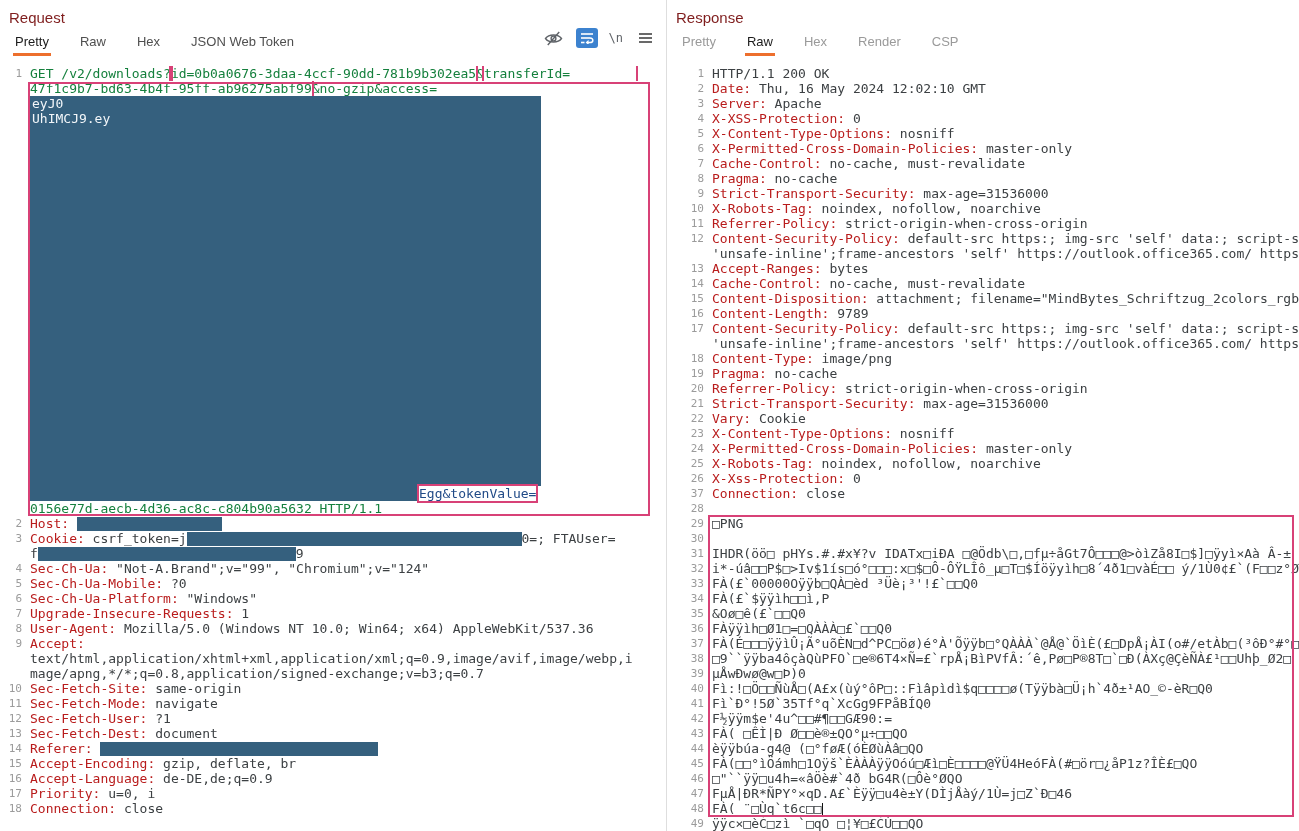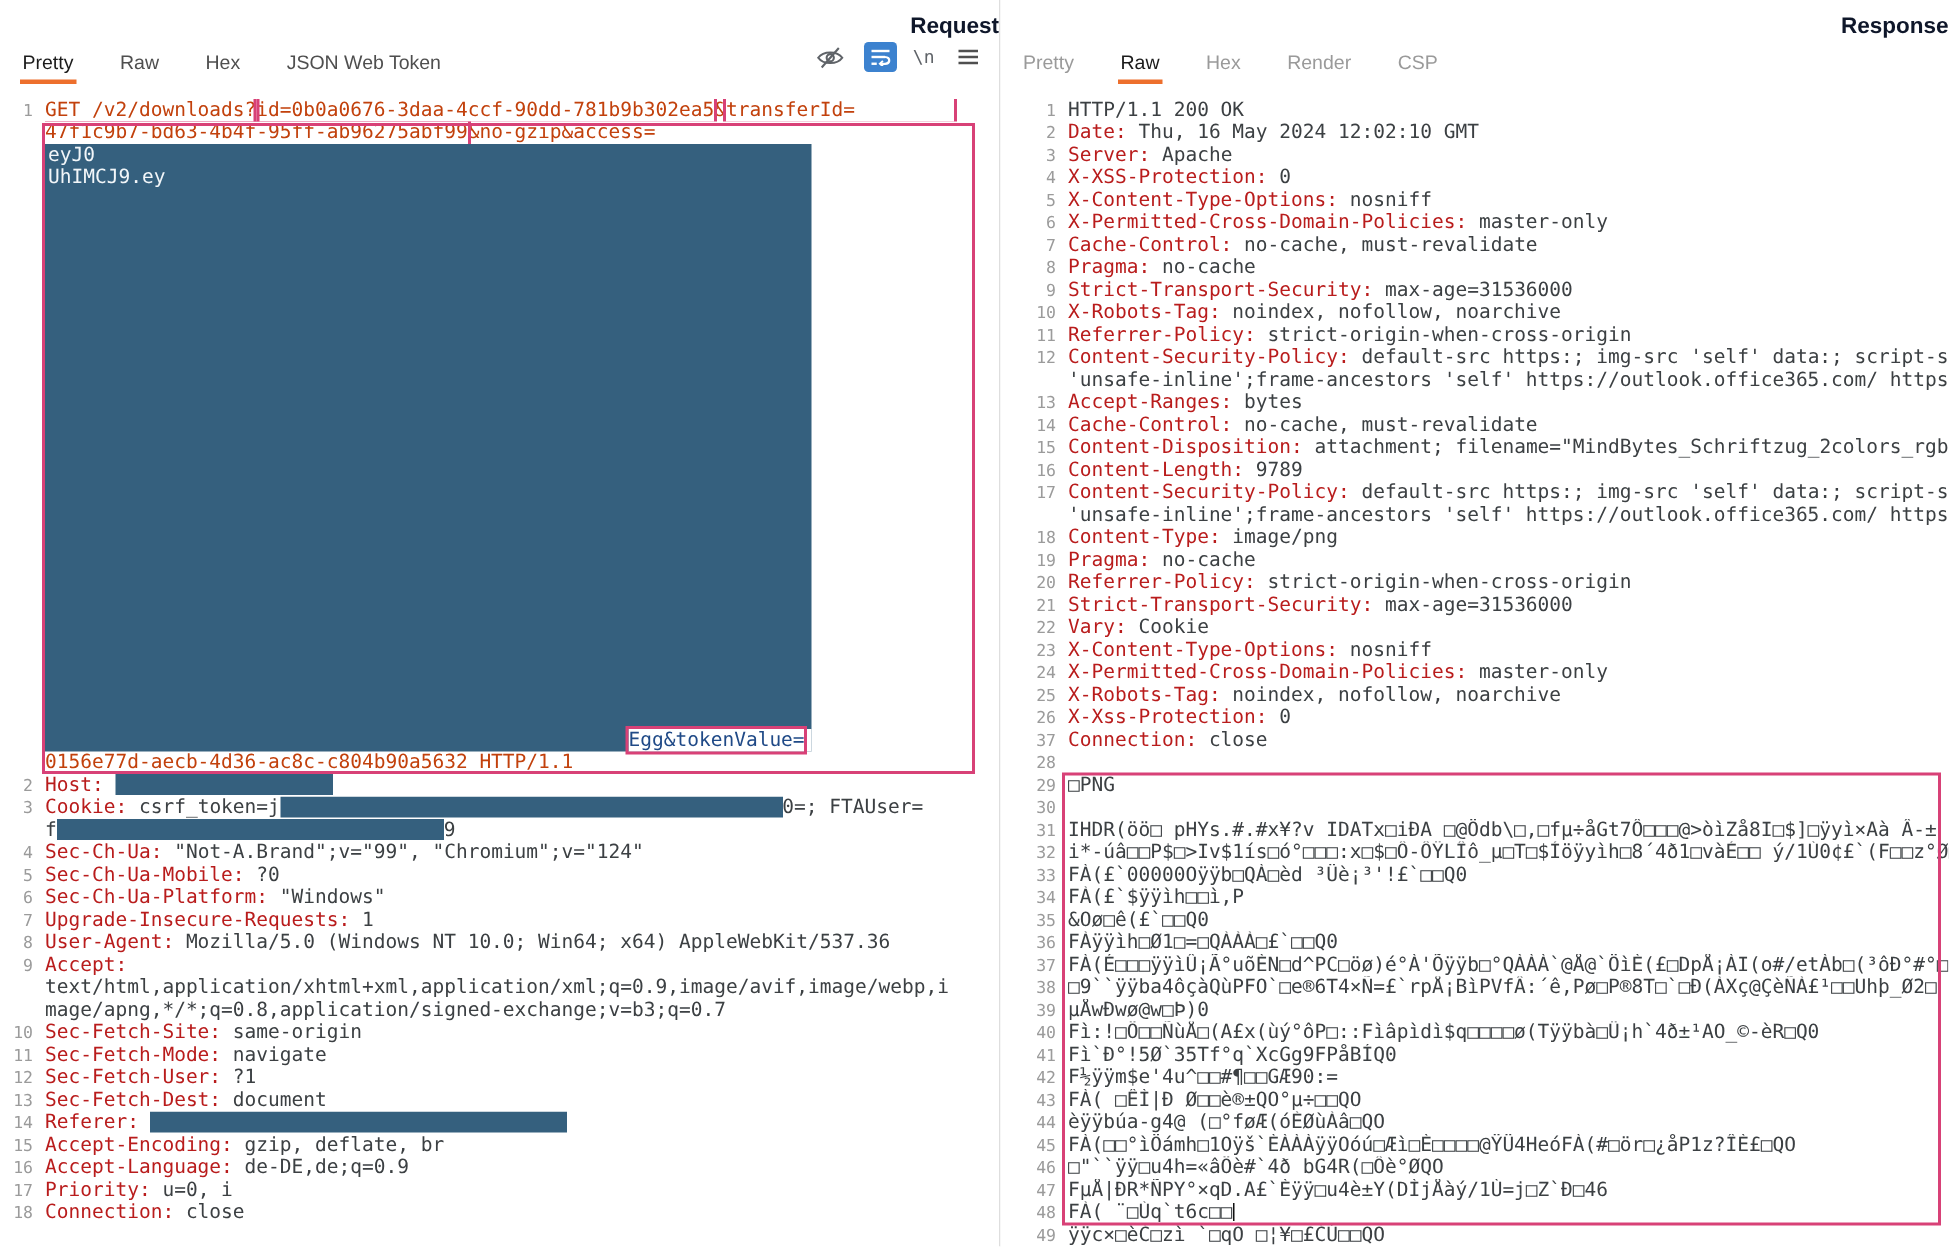--- a/index.html
+++ b/index.html
@@ -6,21 +6,21 @@
   html,body { margin:0; padding:0; }
   body {
     width:1299px; height:831px; position:relative; overflow:hidden;
     background:#ffffff; font-family:"Liberation Sans", sans-serif;
   }
   .panel { position:absolute; top:0; height:831px; background:#fff; }
   #request-panel  { left:0;   width:666px; }
   #response-panel { left:667px; width:632px; }
   #panel-divider  { position:absolute; left:666px; top:0; width:1px; height:831px; background:#dedede; }
 
-  .panel-title { font-weight:bold; font-size:15px; color:#0f172a; padding:9px 0 0 9px;text-align:right; }
+  .panel-title { font-weight:normal; font-size:15px; color:#7f1d1d; padding:9px 0 0 9px; }
 
   .tabbar { position:relative; display:flex; align-items:flex-end; gap:27px;
             padding:10px 0 0 13px; height:30px; }
   .tab { font-size:13px; color:#4f4f4f; padding:3px 2px 7px 2px; cursor:default; }
   .tab.active { color:#1b1b1b; box-shadow: inset 0 -3px 0 0 #ed6f2d; }
   .tab.dim { color:#9a9a9a; }
 
   .tab-icons { position:absolute; right:10px; top:2px; display:flex; align-items:center; gap:11px; }
   .icon-btn { display:flex; align-items:center; justify-content:center; width:22px; height:20px; }
   .wrap-active { background:#3c82cf; border-radius:3px; }
@@ -28,21 +28,21 @@
 
   .code { position:absolute; left:0; right:0; top:66px;
           font-family:"DejaVu Sans Mono", monospace; font-size:13px; line-height:15px; }
   .crow { display:flex; height:15px; line-height:15px; white-space:pre; }
   .ln { flex:none; text-align:right; color:#9b9b9b; font-size:11px; padding-right:8px; }
   #request-panel  .ln { width:30px; }
   #response-panel .ln { width:45px; }
   .lc { flex:1; overflow:hidden; white-space:pre; }
   .h { color:#b91c1c; }
   .v { color:#3c4043; }
-  .u { color:#c2410c; }
+  .u { color:#15803d; }
   .hl { outline:2px solid #d84177; outline-offset:0; }
   .redact { display:inline-block; height:14px; vertical-align:-3px; background:#35607e; }
   .caret { display:inline-block; width:1px; height:12px; background:#111; vertical-align:-2px; }
 
   .token-block { position:relative; margin-left:30px; width:511px; height:405px;
                  background:#35607e; color:#f2f6f9; }
   .tkl { height:15px; line-height:15px; padding-left:2px; }
   .tk-tail { position:absolute; right:0; bottom:0; width:122px; height:15px;
              background:#ffffff; text-align:left; }
   .tk-tail span { color:#204a87; }

